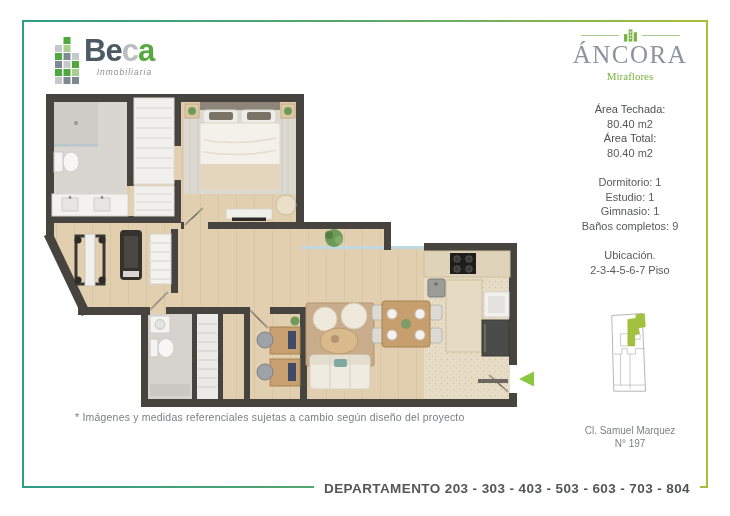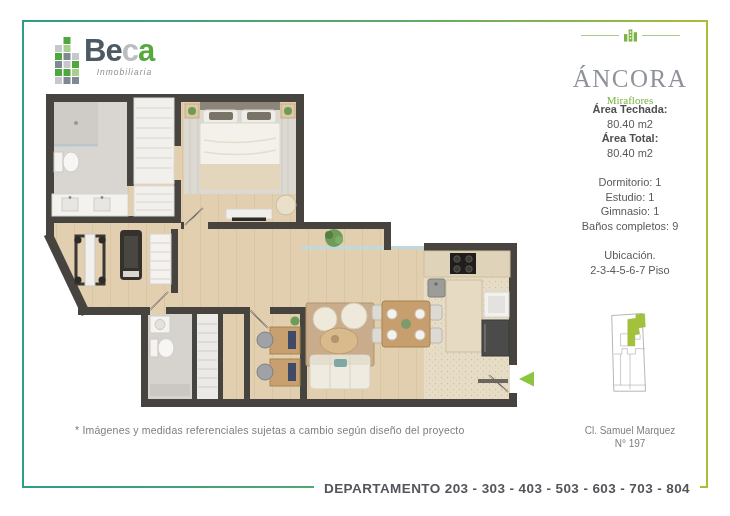--- a/index.html
+++ b/index.html
@@ -20,35 +20,35 @@
   .beca-word .w { font-weight:bold; font-size:31px; line-height:30px; letter-spacing:-1px; }
   .beca-be { color:#4D5A64; }
   .beca-c  { color:#B9BDBF; }
   .beca-a  { color:#57A93F; }
   .beca-tag { display:block; text-align:right; font-size:8.5px; letter-spacing:1px; color:#8A8D90; margin-top:1px; padding-right:2px;font-style:italic; }
 
   
   .ancora { position:absolute; left:552px; top:28px; width:156px; text-align:center; }
   .ancora-glyphrow { display:flex; align-items:center; justify-content:center; gap:5px; height:14px; }
   .ancora-glyphrow .rule { width:38px; height:1px; background:#A9C98F; }
-  .ancora-name { font-family:"Liberation Serif", serif; font-size:25px; letter-spacing:1.5px; color:#8E929A; line-height:26px; font-weight:400;margin-top:24px; }
+  .ancora-name { font-family:"Liberation Serif", serif; font-size:25px; letter-spacing:1.5px; color:#8E929A; line-height:26px; font-weight:400; }
   .ancora-sub  { font-family:"Liberation Serif", serif; font-size:11px; color:#7CB342; line-height:16px; }
 
   .specs { position:absolute; left:552px; top:102px; width:156px; text-align:center;
            font-size:11px; line-height:14.5px; color:#58595B; }
-  .specs b { font-weight:bold; color:#4F5052; }
+  .specs b { font-weight:normal; color:#4F5052; }
   .specs .gap { height:15px; }
   .addr { font-size:10px; color:#7E8083; line-height:13px; margin-top:9px; }
   .bdg { margin-top:12px; }
 
   
   .plan { position:absolute; left:38px; top:88px; width:508px; height:338px; }
 
   
-  .note { position:absolute; left:75px; top:424px; font-size:10.5px; color:#7B7D80; letter-spacing:.2px; }
+  .note { position:absolute; left:75px; top:411px; font-size:10.5px; color:#7B7D80; letter-spacing:.2px; }
   .dept { position:absolute; top:480px; right:30px; background:#fff; padding:0 10px;
           font-size:13.5px; font-weight:bold; color:#54555A; letter-spacing:.4px; line-height:17px; }
 </style>
 </head>
 <body>
 
 <div class="page">
 
   <div class="frame"></div>
 

